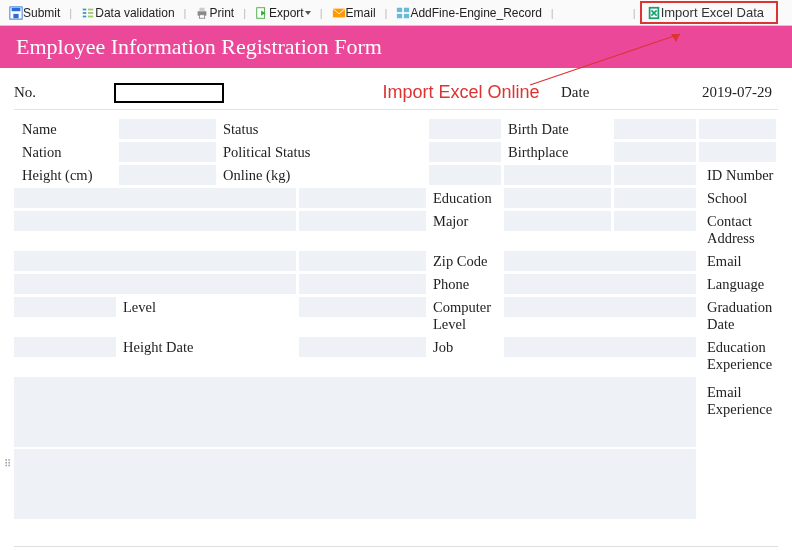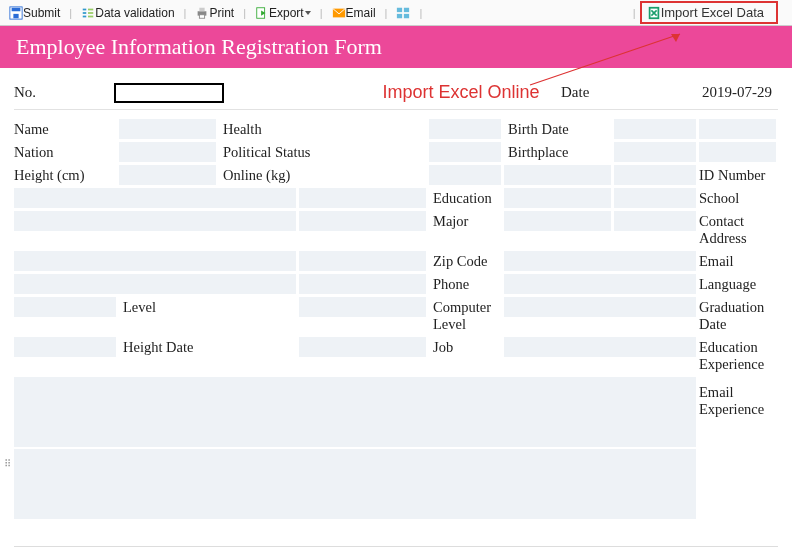--- a/index.html
+++ b/index.html
@@ -80,21 +80,21 @@
     width: 180px; height: 60px;
     pointer-events: none;
   }
   .form-grid {
     display: grid;
     grid-template-columns: 105px 100px 80px 130px 75px 110px 85px 80px;
     row-gap: 0;
     margin-top: 8px;
     font-size: 14.5px;
   }
-  .form-grid .lab { padding: 3px 4px 3px 0; }
+  .form-grid .lab { padding: 3px 4px 3px 0; margin-left: 8px; }
   .form-grid .val {
     background: #eef2f6;
     margin: 1px 3px 1px 0;
     height: 20px;
   }
   .form-grid .blank { background: transparent; margin:1px 3px 1px 0; height:20px; }
   .form-grid .lab2 { padding: 3px 4px 3px 4px; }
   .span2 { grid-column: span 2; }
   .span3 { grid-column: span 3; }
   .big-box {
@@ -174,20 +174,21 @@
     <span>Email</span>
   </span>
   <span class="tb-sep">|</span>
   <span class="tb-btn">
     <svg class="icon" viewBox="0 0 16 16">
         <rect x="1" y="2" width="6" height="5" fill="#6bd"></rect>
         <rect x="9" y="2" width="6" height="5" fill="#6bd"></rect>
         <rect x="1" y="9" width="6" height="5" fill="#6bd"></rect>
         <rect x="9" y="9" width="6" height="5" fill="#6bd"></rect>
       </svg>
+    <span>AddFine-Engine_Record</span>
   </span>
   <span class="tb-sep">|</span>
   <span class="tb-spacer"></span>
   <span class="tb-sep">|</span>
   <span class="import-box">
     <svg class="icon" viewBox="0 0 16 16">
         <rect x="2" y="1" width="12" height="14" fill="#1a9e6b"></rect>
         <rect x="4" y="3" width="8" height="10" fill="#fff"></rect>
         <path d="M5 5 L11 11 M11 5 L5 11" stroke="#1a9e6b" stroke-width="1.8"></path>
       </svg>
@@ -214,21 +215,21 @@
     <div class="annotation">Import Excel Online</div>
     <div></div>
     <div class="lab">Date</div>
     <div class="date-val">2019-07-29</div>
   </div>
 
   <div class="form-grid">
 
     <div class="lab">Name</div>
     <div class="val"></div>
-    <div class="lab2 span2">Health</div>
+    <div class="lab2 span2">Status</div>
     <div class="val"></div>
     <div class="lab2">Birth Date</div>
     <div class="val"></div>
     <div class="val"></div>
 
     <div class="lab">Nation</div>
     <div class="val"></div>
     <div class="lab2 span2">Political Status</div>
     <div class="val"></div>
     <div class="lab2">Birthplace</div>

